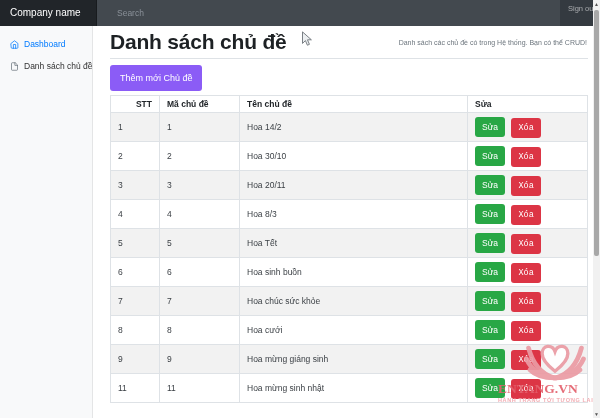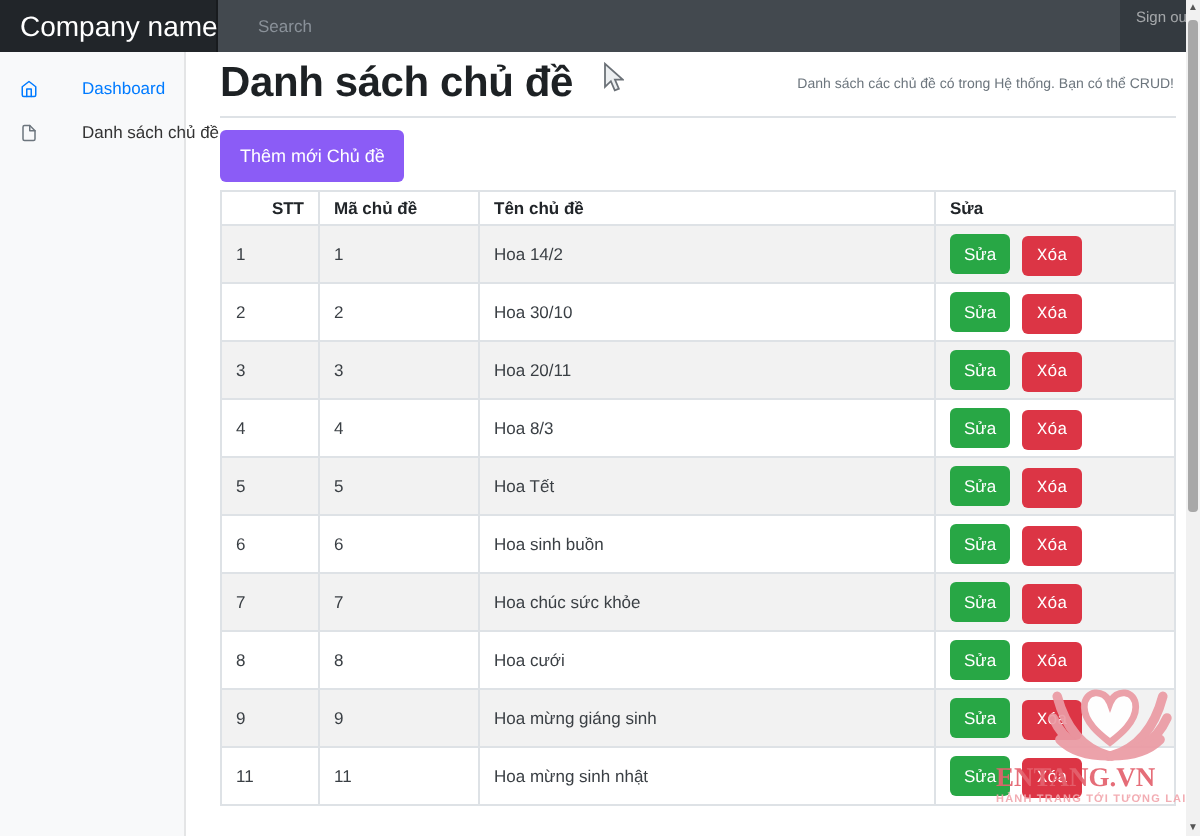--- a/index.html
+++ b/index.html
@@ -5,21 +5,21 @@
   * { margin:0; padding:0; box-sizing:border-box; }
   html,body { width:600px; height:418px; overflow:hidden; }
   body {
     font-family:"Liberation Sans", sans-serif;
     background:#fff; color:#212529; position:relative;
   }
 
   
   .navbar { position:absolute; top:0; left:0; width:600px; height:26px;
     background:#343a40; display:flex; align-items:stretch; z-index:5; }
-  .brand { width:109px; background:#212529; color:#fff; font-size:14px;
+  .brand { width:97px; background:#212529; color:#fff; font-size:10px;
     line-height:26px; padding-left:10px; flex:none;
     box-shadow:inset -1px 0 0 rgba(0,0,0,.25); }
   .search-wrap { flex:1; display:flex; }
   .search-input { width:100%; height:26px; border:none; outline:none;
     background:rgba(255,255,255,.08); color:#fff; font-size:8.5px; padding:0 20px; }
   .search-input::placeholder { color:#8a9199; }
   .signout { width:40px; flex:none; color:rgba(255,255,255,.55); font-size:7.5px;
     line-height:9px; padding:4px 4px 0 8px; cursor:pointer; }
 
   
@@ -28,21 +28,21 @@
   .sb-arrow { position:absolute; left:0; width:7px; height:8px; color:#555;
     font-size:5px; line-height:8px; text-align:center; }
   .sb-up { top:0; } .sb-down { bottom:0; }
   .sb-thumb { position:absolute; top:10px; left:1px; width:5px; height:246px;
     background:#a8a8a8; border-radius:2px; }
 
   
   .sidebar { position:absolute; top:26px; left:0; width:93px; height:392px;
     background:#f8f9fa; box-shadow:inset -1px 0 0 rgba(0,0,0,.08); z-index:2;
     padding-top:7px; }
-  .side-item { display:flex; align-items:center; gap:22px; padding:6px 10px;
+  .side-item { display:flex; align-items:center; gap:5px; padding:6px 10px;
     font-size:8.5px; color:#333; cursor:pointer; white-space:nowrap; }
   .side-item.active { color:#007bff; }
   .side-item svg { flex:none; }
 
   
   .main { position:absolute; top:26px; left:93px; width:500px; height:392px;
     background:#fff; padding:4px 5px 0 17px; z-index:1; }
   .page-header { display:flex; justify-content:space-between; align-items:center;
     border-bottom:1px solid #dee2e6; padding-bottom:4px; }
   .page-title { font-size:21px; line-height:24px; font-weight:600; color:#1d2124;

